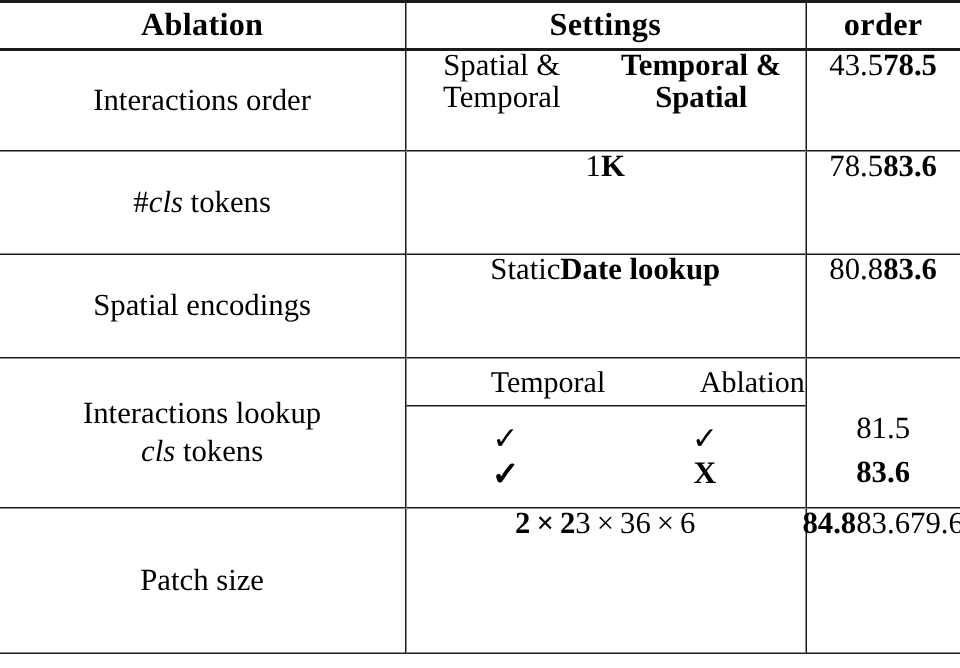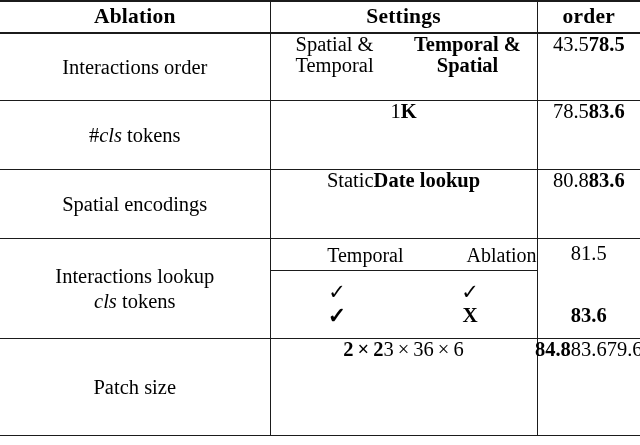--- a/index.html
+++ b/index.html
@@ -115,21 +115,21 @@
   .nopad { padding: 0; }
   .val { font-size: 20.5px; line-height: 1.0; }
 
   .times { padding: 0 4px; }
 
   
   .miou-interactions {
     height: 99px;
     display: flex;
     flex-direction: column;
-    justify-content: space-between;
+    justify-content: flex-end;
     padding-bottom: 7px;
     box-sizing: border-box;
   }
   .miou-interactions .srow { line-height: 1.45; text-align: center; }
 </style>
 </head>
 <body>
 
 <div class="table-wrap">
   <table class="ablation">

